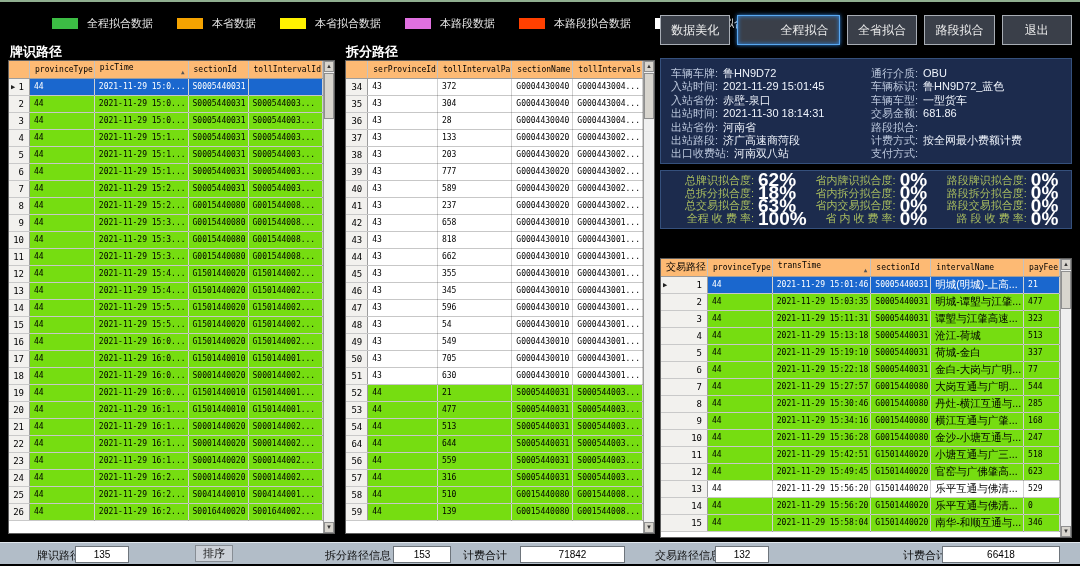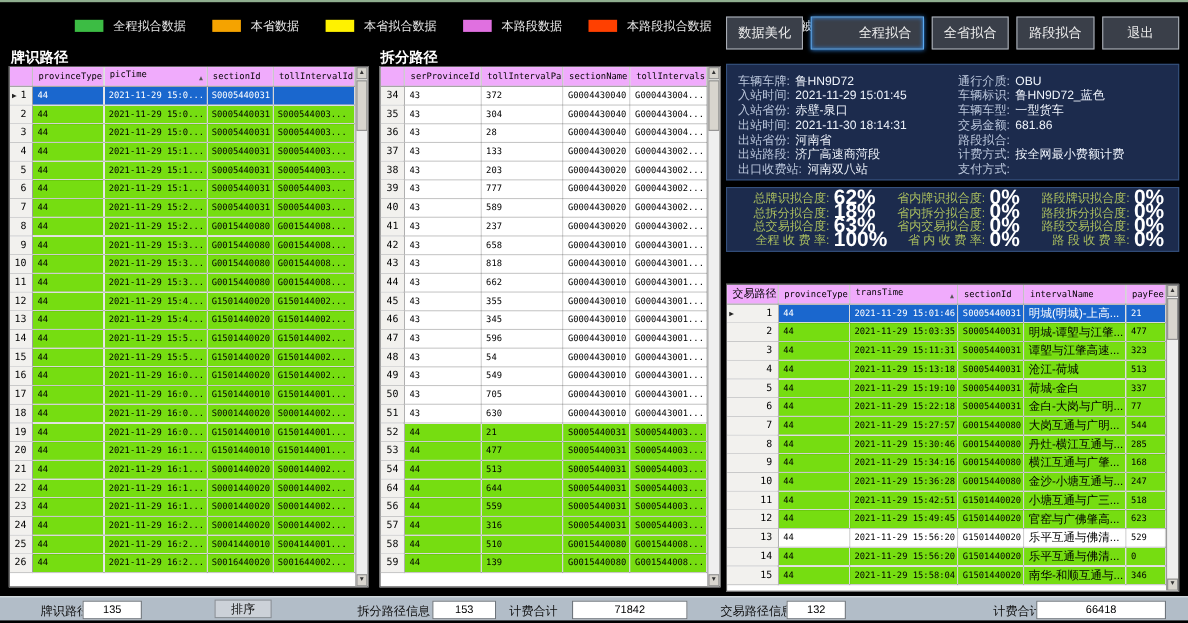--- a/index.html
+++ b/index.html
@@ -1,37 +1,37 @@
 <!DOCTYPE html>
 <html><head>
 <meta charset="utf-8">
 <style>
   html,body{margin:0;padding:0;background:#000;}
   .app{position:relative;width:1080px;height:566px;background:#000;overflow:hidden;
        font-family:"Liberation Sans",sans-serif;border-top:2px solid #8fae8f;box-sizing:border-box;}
 
   
-  .legend{position:absolute;left:28px;top:14px;display:flex;align-items:center;height:14px;padding-left:40px;}
+  .legend{position:absolute;left:12px;top:14px;display:flex;align-items:center;height:14px;padding-left:40px;}
   .lg-item{display:flex;align-items:center;}
   .lg-swatch{width:26px;height:11px;display:inline-block;}
   .lg-label{color:#e6e6e6;font-size:11px;margin:0 24px 0 9px;white-space:nowrap;}
 
   
   .toolbar{position:absolute;left:660px;top:13px;width:412px;display:flex;}
   .btn{flex:1;height:30px;background:#3a3f49;border:1px solid #a8adb5;color:#ececec;font-size:12px;
        display:flex;align-items:center;justify-content:center;margin-right:7px;box-sizing:border-box;cursor:default;white-space:nowrap;}
   .btn:last-child{margin-right:0;}
   .btn.active{border:1px solid #5aa9f2;box-shadow:inset 0 0 4px #2f85e0,0 0 4px #2f85e0;padding-left:32px;}
 
   
   .tbl-title{position:absolute;top:41px;color:#fff;font-size:13px;font-weight:bold;}
   .tblwrap{position:absolute;top:58px;background:#fff;border:1px solid #606060;display:flex;overflow:hidden;box-sizing:border-box;}
   .tblscroll{flex:1;overflow:hidden;}
   table{border-collapse:collapse;table-layout:fixed;}
-  th{background:#f0abfc;border-right:1px solid #c2c2c2;border-bottom:1px solid #9d9d9d;
+  th{background:#fdba74;border-right:1px solid #c2c2c2;border-bottom:1px solid #9d9d9d;
      font-family:"DejaVu Sans Mono",monospace;font-size:8px;font-weight:normal;text-align:left;
      height:17px;padding:0 1px 0 5px;white-space:nowrap;overflow:hidden;color:#000;box-sizing:border-box;}
   td{font-family:"DejaVu Sans Mono",monospace;font-size:8px;height:17px;padding:0 2px 0 4px;
      white-space:nowrap;overflow:hidden;color:#000;box-sizing:border-box;
      border-right:1px solid rgba(0,0,0,.18);border-bottom:1px solid rgba(0,0,0,.22);}
   td.rownum{background:#f2f1ee;text-align:right;padding-right:5px;position:relative;
      border-right:1px solid #9d9d9d;border-bottom:1px solid #c9c9c9;font-size:9px;}
   tr.r-fit td:not(.rownum){background:#76dd11;}
   tr.r-plain td:not(.rownum){background:#ffffff;}
   tr.r-sel td:not(.rownum){background:#1a67ce;color:#fff;}
@@ -762,21 +762,21 @@
       <div class="strack">
           <div class="sthumb" style="height:38px"></div>
         </div>
       <div class="sarrow">▼</div>
     </div>
   </div>
 
   <div class="bottombar">
     <span class="bb-label" style="left:37px">牌识路径信息</span>
     <input class="bb-input" style="left: 75px; width: 52px;" value="135">
-    <div class="bb-btn" style="left:195px;width:52px">排序</div>
+    <div class="bb-btn" style="left:195px;width:38px">排序</div>
     <span class="bb-label" style="left:325px">拆分路径信息</span>
     <input class="bb-input" style="left: 393px; width: 56px;" value="153">
     <span class="bb-label" style="left:463px">计费合计</span>
     <input class="bb-input" style="left: 488px; width: 103px; margin-left: 32px;" value="71842">
     <span class="bb-label" style="left:655px">交易路径信息</span>
     <input class="bb-input" style="left: 715px; width: 52px;" value="132">
     <span class="bb-label" style="left:903px">计费合计</span>
     <input class="bb-input" style="left: 942px; width: 116px;" value="66418">
   </div>
 

